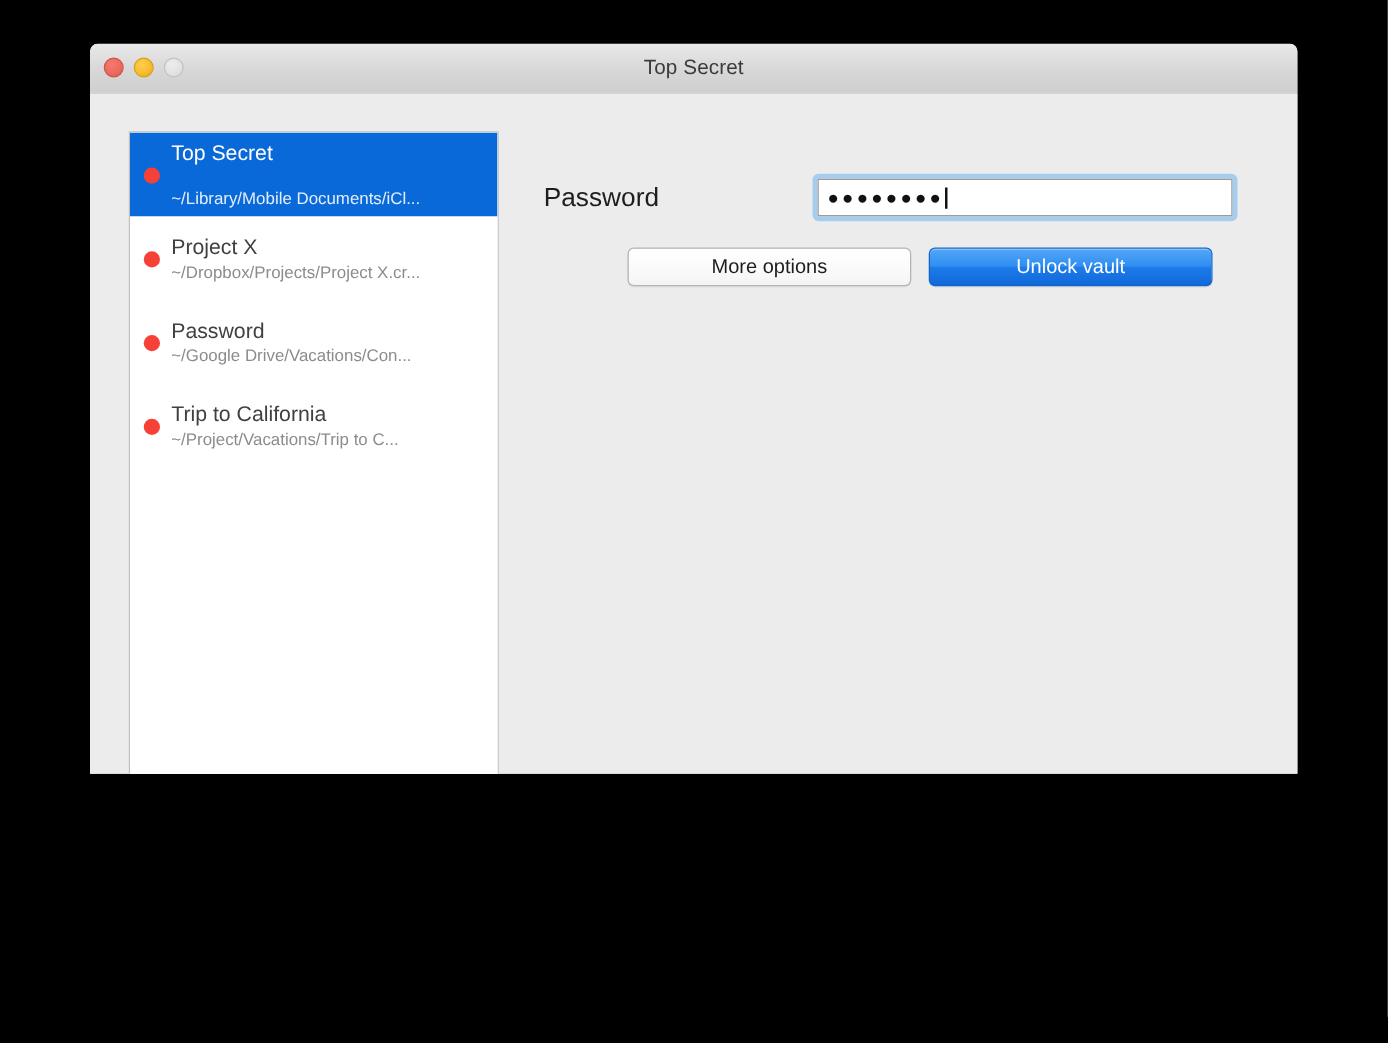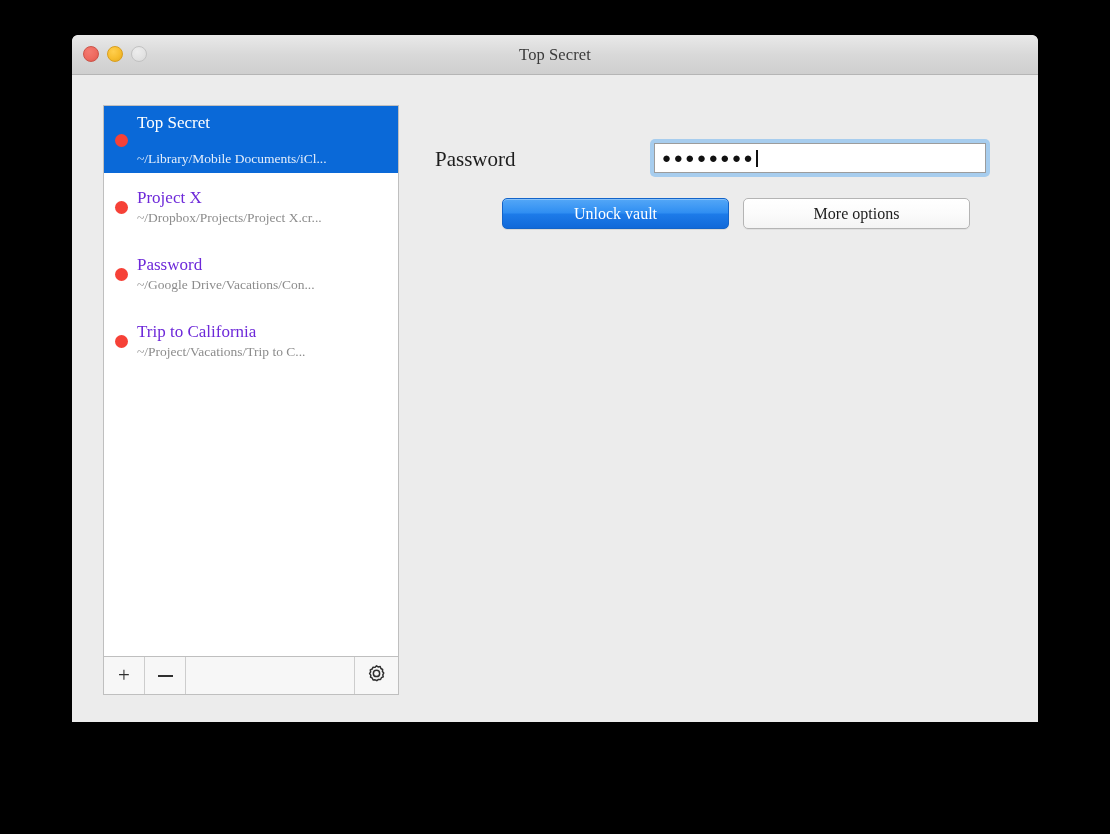--- a/index.html
+++ b/index.html
@@ -14,26 +14,25 @@
     font-family: "Liberation Sans", sans-serif;
     -webkit-font-smoothing: antialiased;
   }
 
   
   #app-window {
     position: absolute;
     left: 72px;
     top: 35px;
     width: 966px;
-    height: 687px;
+    height: 584px;
     background: #ececec;
     border-radius: 6px 6px 0 0;
     box-shadow: 0 0 0 1px rgba(0,0,0,0.28);
     overflow: hidden;
-    font-family: Liberation Serif, serif;
   }
 
   
   #titlebar {
     position: relative;
     height: 39px;
     background: linear-gradient(to bottom, #e9e9e9 0%, #d8d8d8 52%, #cfcfcf 100%);
     border-bottom: 1px solid #b5b5b5;
     border-radius: 6px 6px 0 0;
   }
@@ -114,21 +113,21 @@
     left: 11px;
     top: 50%;
     margin-top: -6px;
     width: 13px;
     height: 13px;
     border-radius: 50%;
     background: #f64137;
   }
   .vault-name {
     font-size: 17px;
-    color: #6d28d9;
+    color: #404040;
     line-height: 21px;
     white-space: nowrap;
     overflow: hidden;
   }
   .vault-path {
     font-size: 13.5px;
     color: #8c8c8c;
     line-height: 19px;
     white-space: nowrap;
     overflow: hidden;
@@ -340,20 +339,20 @@
         <span id="password-label">Password</span>
         <div id="password-field-wrap">
           <div id="password-field" aria-placeholder="">
             <span id="password-dots">●●●●●●●●</span>
             <span id="password-caret"></span>
           </div>
         </div>
       </div>
 
       <div id="button-row">
+        <div class="btn" id="more-options-button">More options</div>
         <div class="btn" id="unlock-vault-button">Unlock vault</div>
-        <div class="btn" id="more-options-button">More options</div>
       </div>
 
     </div>
 
   </div>
 </div>
 
 </body></html>

